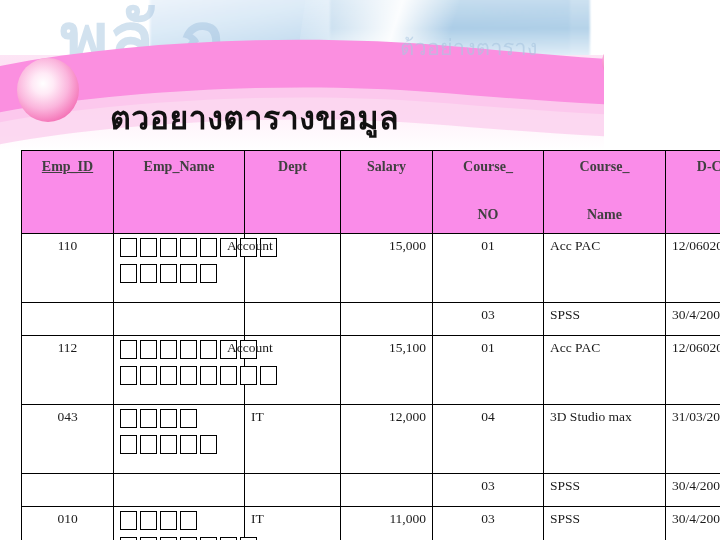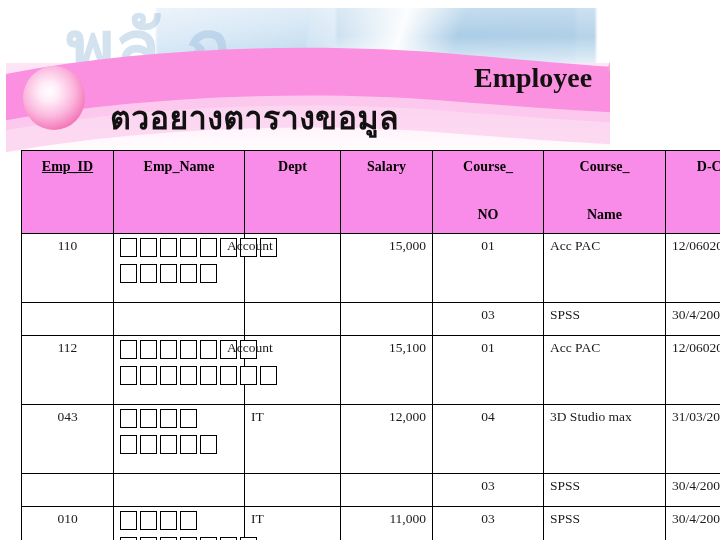--- a/index.html
+++ b/index.html
@@ -14,25 +14,24 @@
     position: relative;
     width: 720px;
     height: 540px;
     overflow: hidden;
     background: #ffffff;
   }
 
   
   #banner {
     position: absolute;
-    left: 0; top: 8px;
+    left: 0; top: 0;
     width: 604px;
     height: 150px;
     overflow: hidden;
-    margin-left: 6px;
   }
   .bg-blue {
     position: absolute;
     left: 150px; top: -40px;
     width: 420px; height: 120px;
     background: linear-gradient(170deg, #ffffff 0%, #dbeaf7 38%, #bcd8ee 62%, #ffffff 100%);
     filter: blur(1px);
     opacity: .95;
   }
   .bg-blue2 {
@@ -145,21 +144,21 @@
     font-size: 13.5px;
     color: #1a1a1a;
     font-weight: normal;
     overflow: visible;
     white-space: nowrap;
   }
   #emp-table thead th {
     background: #fa8ce9;
     font-weight: bold;
     font-size: 14px;
-    color: #000000;
+    color: #404040;
     text-align: center;
     height: 74px;
     vertical-align: top;
     padding-top: 8px;
   }
   #emp-table thead th .l2 {
     display: block;
     margin-top: 32px;
   }
   .hdr-underline { text-decoration: underline; }
@@ -219,28 +218,28 @@
     <div class="ghost-text ghost-top">พลั ก</div>
     <div class="wash"></div>
 
     <div class="band">
       <svg width="780" height="120" viewBox="0 0 780 120" xmlns="http://www.w3.org/2000/svg">
         <path d="M0,40 C150,8 330,4 470,16 C600,27 700,38 780,30 L780,82 C690,92 580,82 450,72 C320,62 140,68 0,96 Z" fill="#fb8fe0"></path>
         <path d="M0,86 C140,58 320,52 450,62 C580,72 690,82 780,72 L780,104 C690,114 580,104 450,94 C320,84 140,90 0,118 Z" fill="#fbd2ee" opacity=".85"></path>
       </svg>
     </div>
 
+    <div class="ghost-text ghost-mid">ต้วอย่างตาราง</div>
 
     <div class="sphere" id="sphere-big"></div>
     <div class="sphere" id="sphere-small"></div>
     <div class="sphere" id="sphere-left"></div>
   </div>
 
   <div id="title-thai">ตวอยางตารางขอมูล</div>
-  <div id="title-en">Employee</div>
 
   <table id="emp-table">
     <thead>
       <tr id="hdr-row">
           <th class="c-id"><span class="hdr-underline">Emp_ID</span></th>
           <th class="c-name"><span>Emp_Name</span></th>
           <th class="c-dept"><span>Dept</span></th>
           <th class="c-sal"><span>Salary</span></th>
           <th class="c-cno"><span>Course_</span><span class="l2">NO</span></th>
           <th class="c-cnam"><span>Course_</span><span class="l2">Name</span></th>

